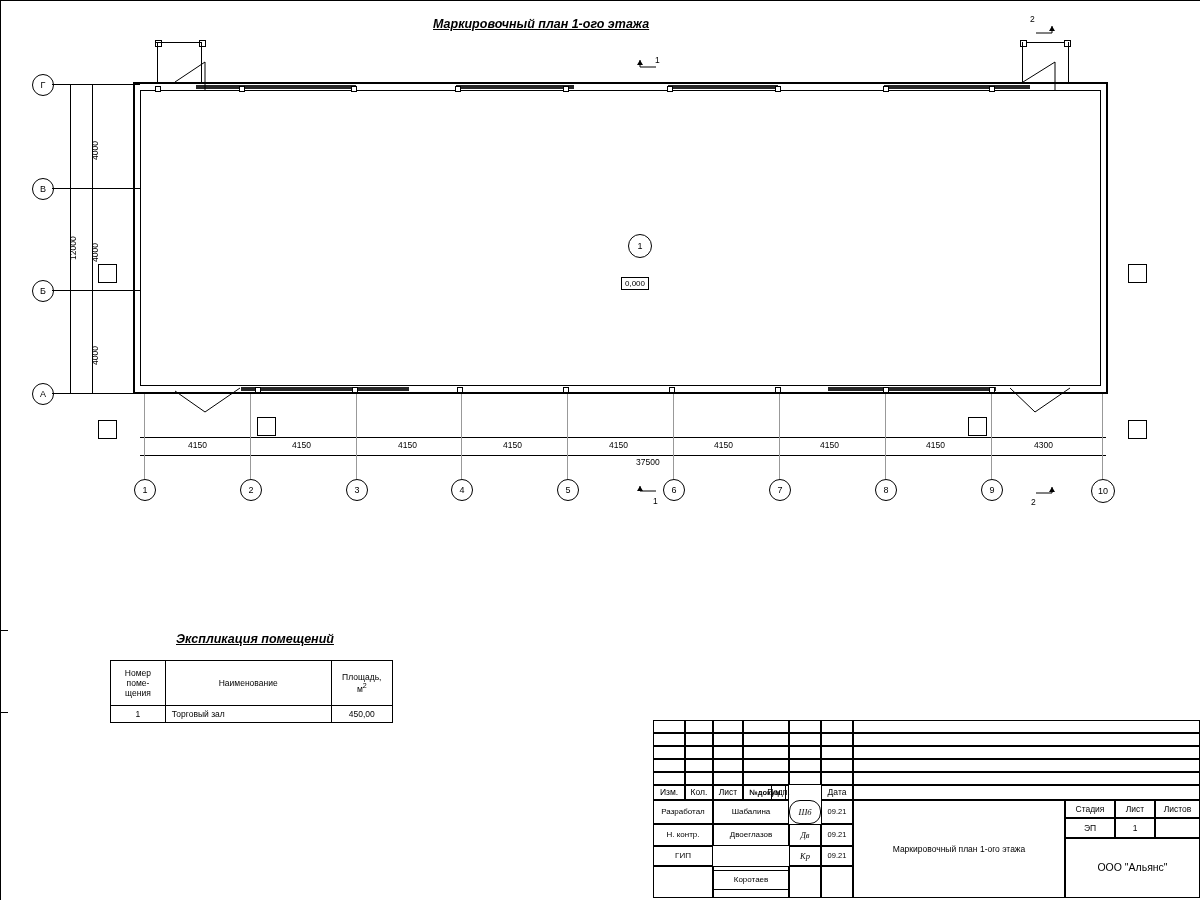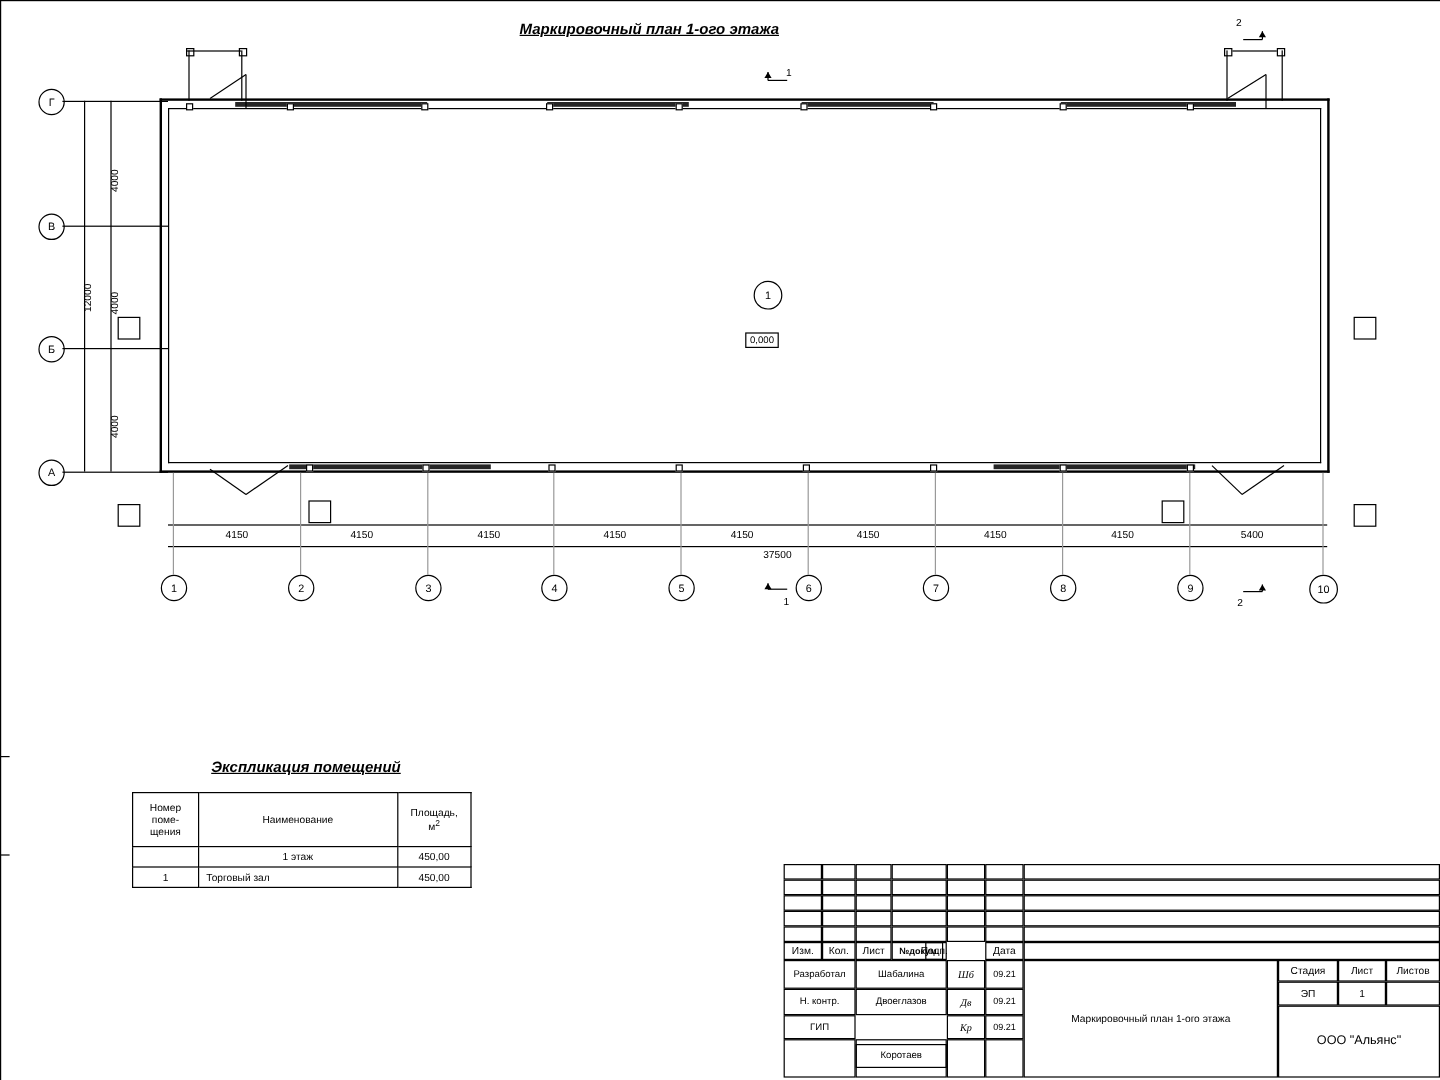--- a/index.html
+++ b/index.html
@@ -136,21 +136,21 @@
   <div class="lbl" style="left:603px;top:457px;margin-left:33px;">37500</div>
 
   <div class="lbl" style="left:188px;top:440px;">4150</div>
   <div class="lbl" style="left:292px;top:440px;">4150</div>
   <div class="lbl" style="left:398px;top:440px;">4150</div>
   <div class="lbl" style="left:503px;top:440px;">4150</div>
   <div class="lbl" style="left:609px;top:440px;">4150</div>
   <div class="lbl" style="left:714px;top:440px;">4150</div>
   <div class="lbl" style="left:820px;top:440px;">4150</div>
   <div class="lbl" style="left:926px;top:440px;">4150</div>
-  <div class="lbl" style="left:1034px;top:440px;">5400</div>
+  <div class="lbl" style="left:1034px;top:440px;">4300</div>
 
   <div class="circ" style="left:134px;top:479px;width:20px;height:20px;">1</div>
   <div class="circ" style="left:240px;top:479px;width:20px;height:20px;">2</div>
   <div class="circ" style="left:346px;top:479px;width:20px;height:20px;">3</div>
   <div class="circ" style="left:451px;top:479px;width:20px;height:20px;">4</div>
   <div class="circ" style="left:557px;top:479px;width:20px;height:20px;">5</div>
   <div class="circ" style="left:663px;top:479px;width:20px;height:20px;">6</div>
   <div class="circ" style="left:769px;top:479px;width:20px;height:20px;">7</div>
   <div class="circ" style="left:875px;top:479px;width:20px;height:20px;">8</div>
   <div class="circ" style="left:981px;top:479px;width:20px;height:20px;">9</div>
@@ -205,25 +205,20 @@
         <div>поме-</div>
         <div>щения</div>
       </td>
       <td style="width:170px;">Наименование</td>
       <td style="width:58px;">
         <div>Площадь,</div>
         <div><span>м</span><sup>2</sup></div>
       </td>
     </tr>
     <tr>
-      <td></td>
-      <td class="nm">1 этаж</td>
-      <td>450,00</td>
-    </tr>
-    <tr>
       <td>1</td>
       <td style="text-align:left;padding-left:6px;">Торговый зал</td>
       <td>450,00</td>
     </tr>
   </tbody>
     </table>
 
   <div class="stamp">
 
     <div class="cell" style="left:0;top:0;width:32px;height:13px;"></div>
@@ -269,21 +264,21 @@
     <div class="cell" style="left:0;top:65px;width:32px;height:15px;">Изм.</div>
     <div class="cell" style="left:32px;top:65px;width:28px;height:15px;">Кол.</div>
     <div class="cell" style="left:60px;top:65px;width:30px;height:15px;">Лист</div>
     <div class="cell" style="left:90px;top:65px;width:46px;height:15px;font-size:7.5px;font-weight:bold;">№докум.</div>
     <div class="cell" style="left:118px;top:65px;width:15px;height:15px;">Подп.</div>
     <div class="cell" style="left:168px;top:65px;width:32px;height:15px;">Дата</div>
     <div class="cell" style="left:200px;top:65px;width:347px;height:15px;"></div>
 
     <div class="cell" style="left:0;top:80px;width:60px;height:24px;font-size:8px;">Разработал</div>
     <div class="cell" style="left:60px;top:80px;width:76px;height:24px;font-size:8px;">Шабалина</div>
-    <div class="cell sign" style="left:136px;top:80px;width:32px;height:24px;">Шб</div>
+    <div class="cell sign" style="left:136px;top:80px;width:32px;height:24px;border-radius:11px;">Шб</div>
     <div class="cell" style="left:168px;top:80px;width:32px;height:24px;font-size:7.5px;">09.21</div>
 
     <div class="cell" style="left:0;top:104px;width:60px;height:22px;font-size:8px;">Н. контр.</div>
     <div class="cell" style="left:60px;top:104px;width:76px;height:22px;font-size:8px;">Двоеглазов</div>
     <div class="cell sign" style="left:136px;top:104px;width:32px;height:22px;">Дв</div>
     <div class="cell" style="left:168px;top:104px;width:32px;height:22px;font-size:7.5px;">09.21</div>
 
     <div class="cell" style="left:0;top:126px;width:60px;height:20px;font-size:8px;">ГИП</div>
     <div class="cell" style="left:60px;top:126px;width:76px;height:20px;font-size:8px;margin-top:24px;">Коротаев</div>
     <div class="cell sign" style="left:136px;top:126px;width:32px;height:20px;">Кр</div>

